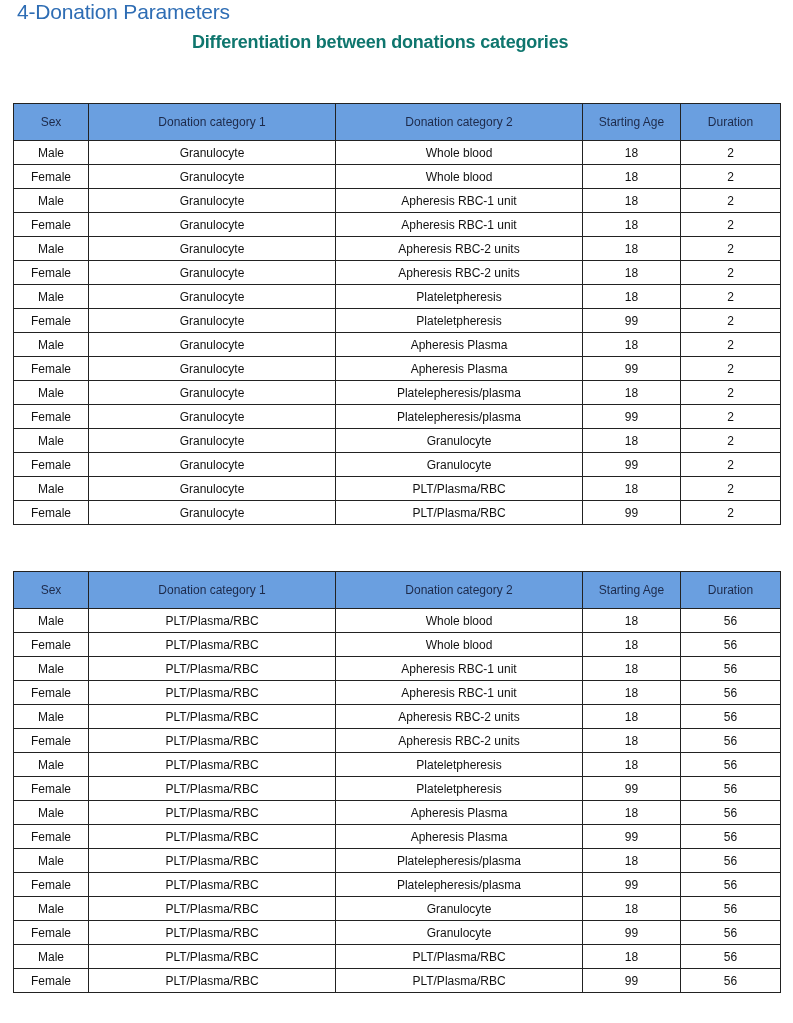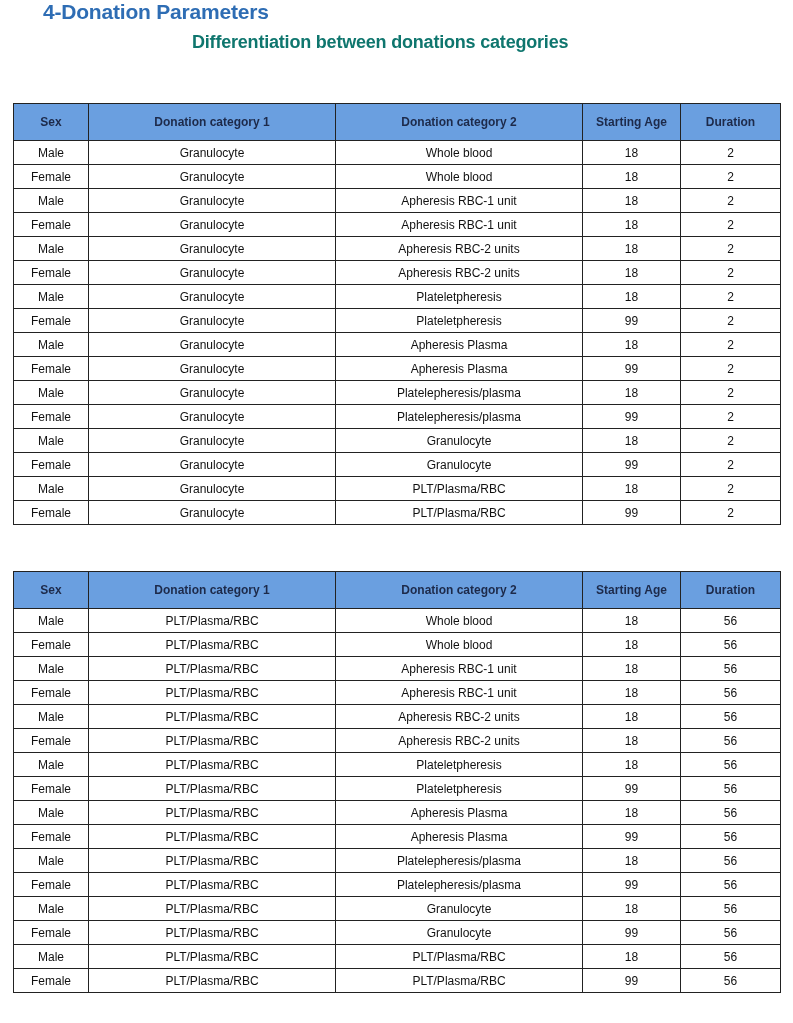--- a/index.html
+++ b/index.html
@@ -1,24 +1,24 @@
 <!DOCTYPE html>
 <html><head>
 <meta charset="utf-8">
 <style>
   html, body { margin:0; padding:0; background:#ffffff; }
   body { width:793px; height:1023px; position:relative; overflow:hidden;
          font-family:"Liberation Sans", sans-serif; color:#111; }
-  .title { position:absolute; left:17px; top:0px; font-size:21px; font-weight:bold; color:#2e6db4; letter-spacing:-0.2px;margin-left:26px; }
+  .title { position:absolute; left:17px; top:0px; font-size:21px; font-weight:normal; color:#2e6db4; letter-spacing:-0.2px; }
   .subtitle { position:absolute; left:192px; top:32px; font-size:18px; font-weight:bold; color:#0f766e; letter-spacing:-0.2px; }
   table { position:absolute; left:13px; width:767px; border-collapse:collapse; table-layout:fixed; }
   table.t1 { top:103px; }
   table.t2 { top:571px; }
   th, td { border:1.5px solid #222; text-align:center; padding:0; overflow:hidden; white-space:nowrap; }
-  th { background:#6a9fe0; color:#1d2a4a; font-size:12px; font-weight:bold; height:36px; }
+  th { background:#6a9fe0; color:#1d2a4a; font-size:12px; font-weight:normal; height:36px; }
   td { font-size:12px; height:23px; color:#111; }
   col.c1 { width:75px; } col.c2 { width:247px; } col.c3 { width:247px; } col.c4 { width:98px; } col.c5 { width:100px; }
 </style>
 </head>
 <body>
 
 <div class="title">4-Donation Parameters</div>
 <div class="subtitle">Differentiation between donations categories</div>
 
 <table class="t1">

